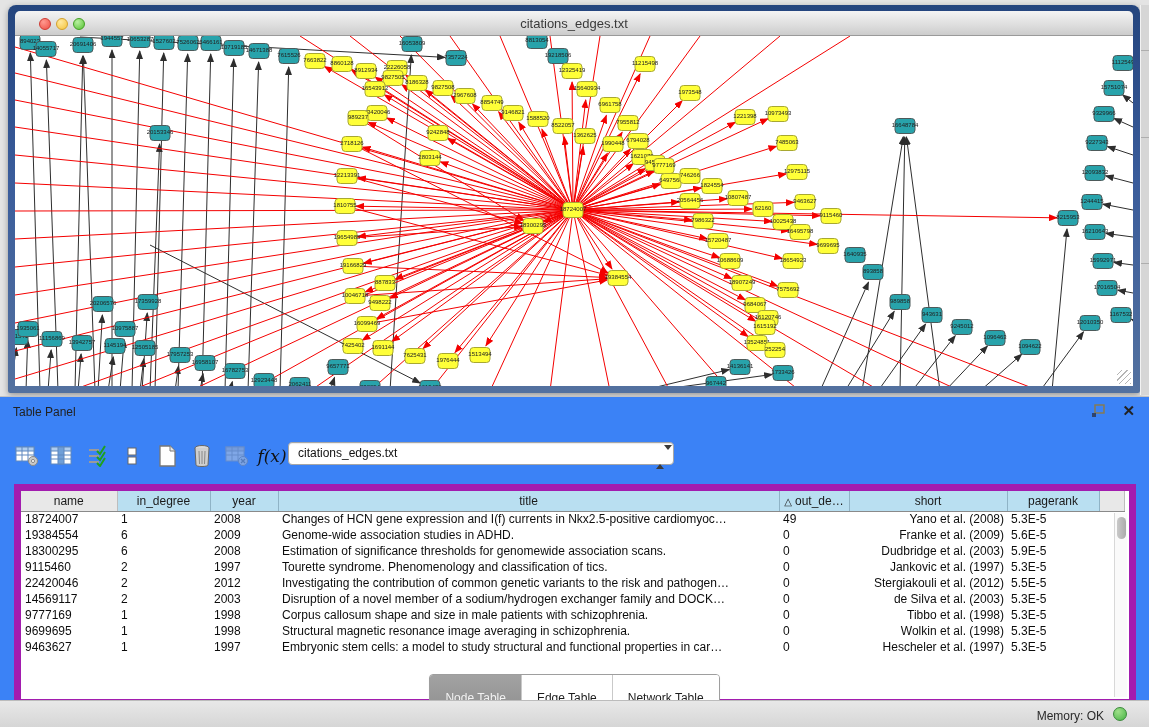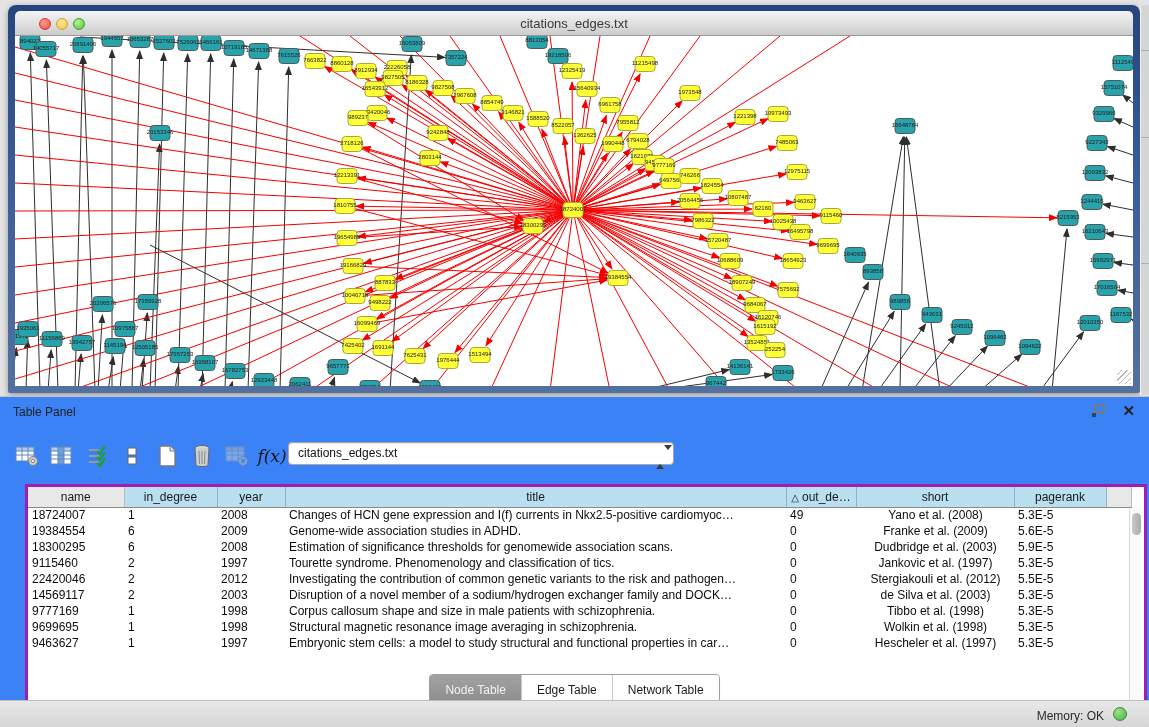--- a/index.html
+++ b/index.html
@@ -36,36 +36,36 @@
   .toolbar { position:absolute; left:14px; top:42px; height:34px; display:flex; align-items:center; gap:9px; }
   .tool-btn { width:26px; height:26px; display:flex; align-items:center; justify-content:center; cursor:pointer; }
   .fn-label { font-family:"DejaVu Serif", serif; font-style:italic; font-size:17px; color:#111; }
   .combo { position:absolute; left:288px; top:45px; width:386px; height:23px; background:#fff;
     border:1px solid #a6a6a6; border-radius:4px; box-shadow:inset 0 1px 1px rgba(0,0,0,.08);
     font-size:12px; line-height:21px; padding-left:9px; color:#111; cursor:pointer;}
   .combo .stepper { position:absolute; right:8px; top:4px; width:9px; }
   .combo .stepper .up { width:0;height:0;border-left:4px solid transparent;border-right:4px solid transparent;border-bottom:5px solid #3b3b3b; margin-bottom:3px;}
   .combo .stepper .dn { width:0;height:0;border-left:4px solid transparent;border-right:4px solid transparent;border-top:5px solid #3b3b3b;}
 
-  .table-wrap { position:absolute; left:14px; top:87px; width:1122px; height:222px; background:#fff; border:3px solid #a21caf;margin-left:11px; }
+  .table-wrap { position:absolute; left:14px; top:87px; width:1122px; height:222px; background:#fff; border:7px solid #a21caf; }
   table.data { border-collapse:collapse; table-layout:fixed; width:1103px; }
   table.data th { height:20px; background:#b9dff1; border-right:1px solid #8fb3c6; border-bottom:1px solid #8a8a8a;
     font-weight:normal; font-size:12px; color:#1a1a1a; text-align:center; overflow:hidden; white-space:nowrap;}
   table.data th.gray { background:#e8e8e8; border-right:1px solid #bdbdbd;}
   table.data td { height:16px; font-size:12px; padding:0 3px 0 4px; white-space:nowrap; overflow:hidden; color:#0d0d0d;}
-  td.c-center { text-align:center; }
+  td.c-center { text-align:right; }
   .sort-tri { font-size:10px; margin-right:3px; }
   .vscroll { position:absolute; right:2px; top:22px; bottom:2px; width:13px; background:#fafafa; border-left:1px solid #d8d8d8;}
   .vthumb { position:absolute; left:2px; top:4px; width:9px; height:22px; border-radius:5px;
     background:linear-gradient(90deg,#c9c9c9,#ababab); }
 
   .tabs { position:absolute; left:0; right:0; top:277px; text-align:center; }
   .tabbar { display:inline-flex; border:1px solid #9e9e9e; border-radius:4px; overflow:hidden; background:#fff;
     box-shadow:0 1px 1px rgba(0,0,0,.15); }
-  .tab { padding:8px 15px; font-size:12px; color:#1c1c1c; background:#fff; cursor:pointer; border-left:1px solid #c9c9c9;}
+  .tab { padding:16px 15px; font-size:12px; color:#1c1c1c; background:#fff; cursor:pointer; border-left:1px solid #c9c9c9;}
   .tab:first-child { border-left:none; }
   .tab.sel { background:linear-gradient(180deg,#a2a2a2,#8b8b8b); color:#f2f2f2; }
 
   
   .status-bar { position:absolute; left:0; top:700px; width:1149px; height:27px;
     background:linear-gradient(180deg,#e8e8e8,#d6d6d6); border-top:1px solid #bcbcbc; }
   .mem-label { position:absolute; right:45px; top:8px; font-size:12px; color:#2a2a2a; }
   .mem-dot { position:absolute; right:22px; top:6px; width:14px; height:14px; border-radius:50%;
     border:1px solid #3a8a3a; background:radial-gradient(circle at 35% 30%,#9fe08a,#47b445); }
 </style>

